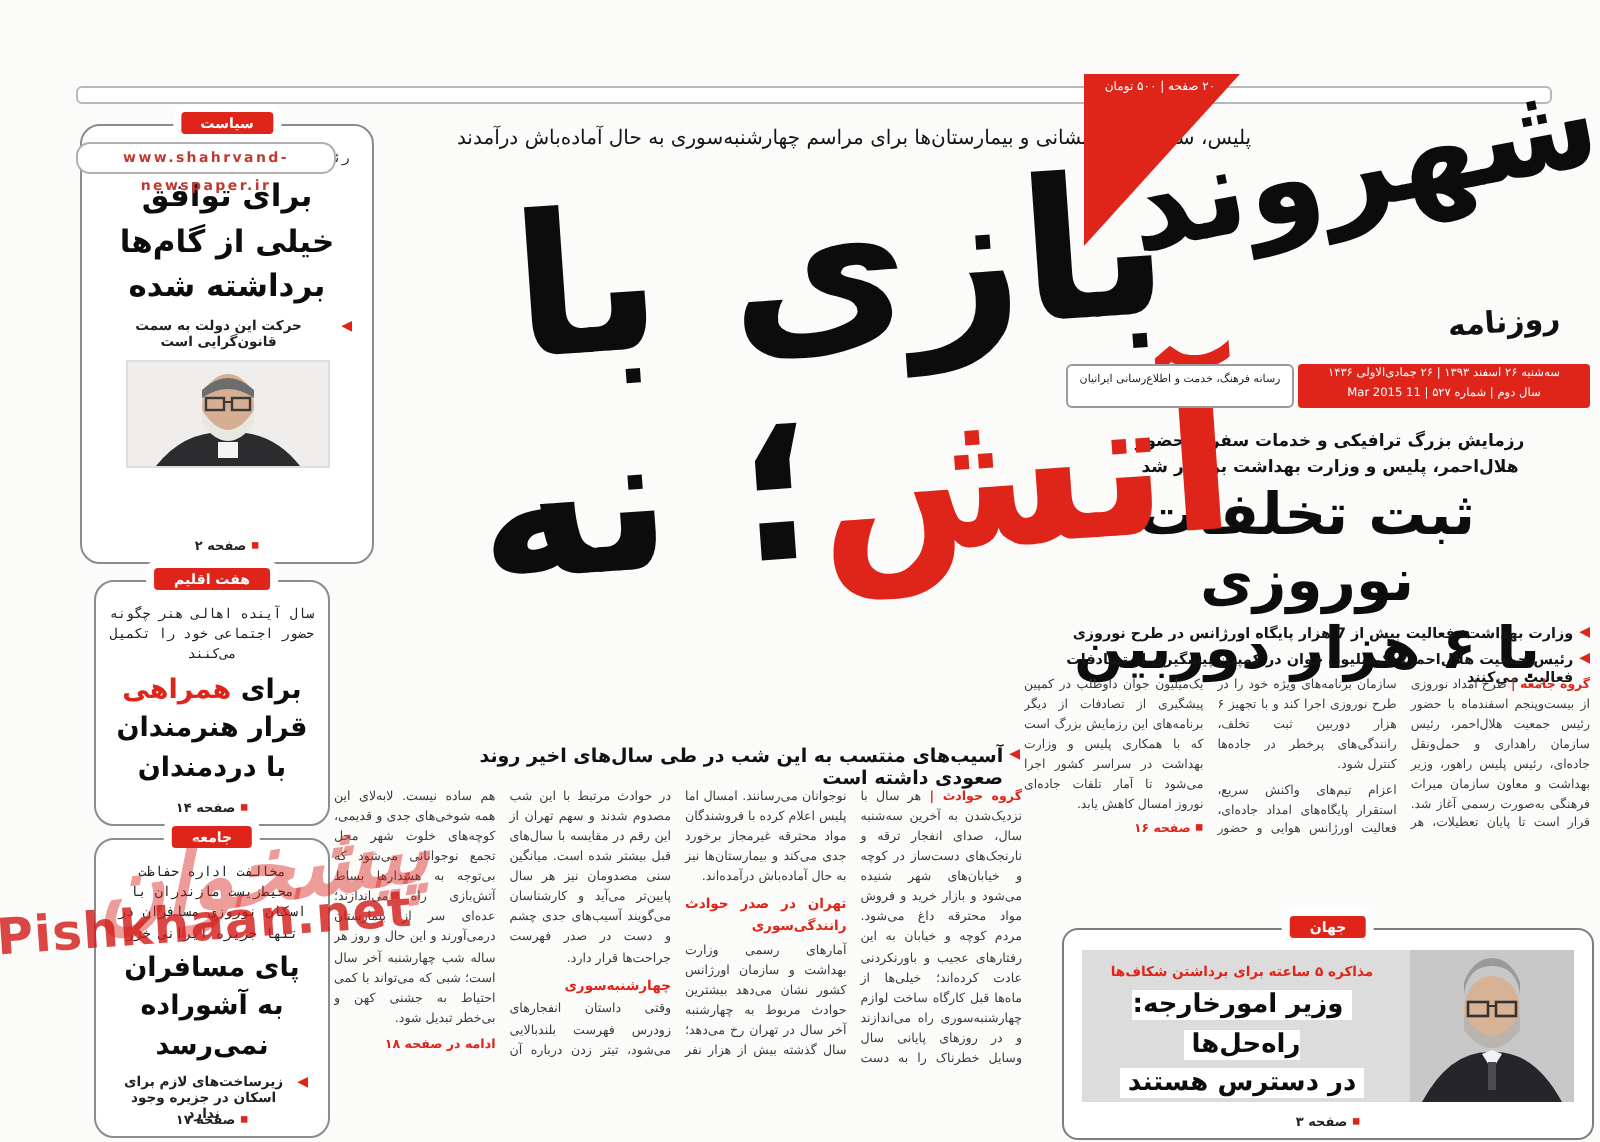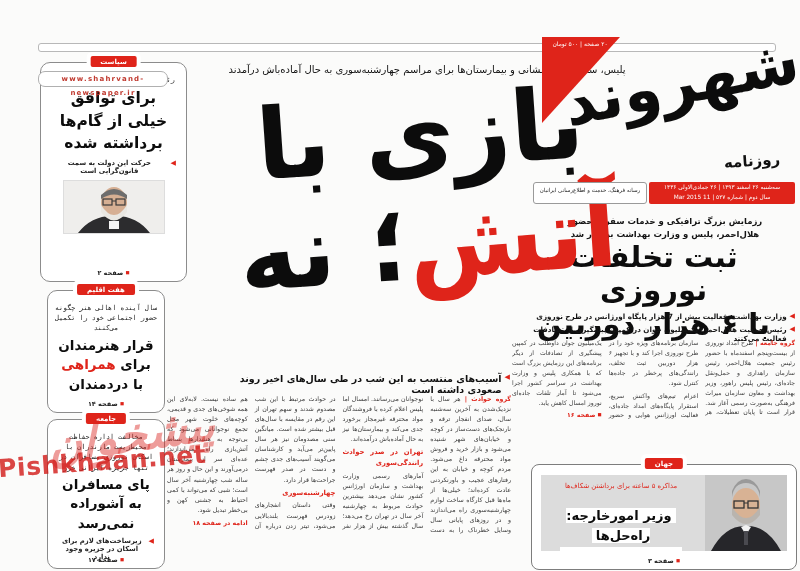--- a/index.html
+++ b/index.html
@@ -52,21 +52,21 @@
   .sb-head{font-size:15.5px;font-weight:bold;color:#0d0d0d;text-align:center;line-height:1.45;letter-spacing:-0.5px;}
   .sb-head.sm{font-size:13.5px;}
   .sb-note{font-size:6.8px;font-weight:bold;color:#222;display:flex;gap:3px;justify-content:center;margin-top:4px;padding:0 10px;text-align:center;}
   .pref{position:absolute;bottom:4px;left:0;right:0;text-align:center;font-size:6.5px;font-weight:bold;color:#222;}
   .flag{color:#df241a;font-size:5px;vertical-align:1px;}
   .photo{display:block;margin:5px auto 0 auto;border:1px solid #ddd;}
   
   .wbox{left:531px;top:464px;width:264px;height:104px;border:1.5px solid #7d7d7d;border-radius:8px;background:#fff;z-index:2;}
   .wpanel{position:absolute;top:10px;left:9px;right:9px;height:76px;background:#dcdcdc;display:flex;direction:rtl;overflow:hidden;}
   .wtext{flex:1;padding:7px 6px 0 2px;text-align:center;}
-  .wkicker{font-size:6.8px;font-weight:normal;color:#df241a;margin-bottom:16px;}
+  .wkicker{font-size:6.8px;font-weight:bold;color:#df241a;margin-bottom:3px;}
   .whead{font-size:13px;font-weight:bold;color:#0d0d0d;line-height:1.5;letter-spacing:-0.5px;}
   .whead span{background:#fff;padding:0 4px;}
   
   .wm-fa{left:48px;top:408px;font-size:46px;font-weight:bold;font-style:italic;color:rgba(217,35,30,0.45);
          transform:rotate(-8deg) skewX(-6deg);z-index:40;}
   .wm-en{left:-2px;top:447px;font-size:25px;font-weight:bold;color:rgba(210,25,22,0.8);
          transform:rotate(-4deg);direction:ltr;letter-spacing:0.5px;z-index:41;}
 </style>
 </head>
 <body>
@@ -146,22 +146,22 @@
     <rect x="52" y="18" width="9" height="6" fill="none" stroke="#3a3a3a" stroke-width="1.2"></rect>
     <line x1="48" y1="20" x2="52" y2="20" stroke="#3a3a3a" stroke-width="1"></line>
   </svg>
   <div class="pref"><span class="flag">◼</span> <span>صفحه ۲</span></div>
 </div>
 
 <div class="abs sbox" style="left:47px;top:290px;width:116px;height:121px;">
   <div class="tab">هفت اقلیم</div>
   <div class="sb-kicker">سال آینده اهالی هنر چگونه حضور اجتماعی خود را تکمیل می‌کنند</div>
   <div class="sb-head sm">
+    <div><span>برای </span><span class="red">همراهی</span></div>
     <div>قرار هنرمندان</div>
-    <div><span>برای </span><span class="red">همراهی</span></div>
     <div>با دردمندان</div>
   </div>
   <div class="pref"><span class="flag">◼</span> <span>صفحه ۱۴</span></div>
 </div>
 
 <div class="abs sbox" style="left:47px;top:419px;width:116px;height:148px;">
   <div class="tab">جامعه</div>
   <div class="sb-kicker">مخالفت اداره حفاظت محیط‌زیست مازندران با اسکان نوروزی مسافران در تنها جزیره ایرانی خزر</div>
   <div class="sb-head sm">
     <div>پای مسافران</div>

